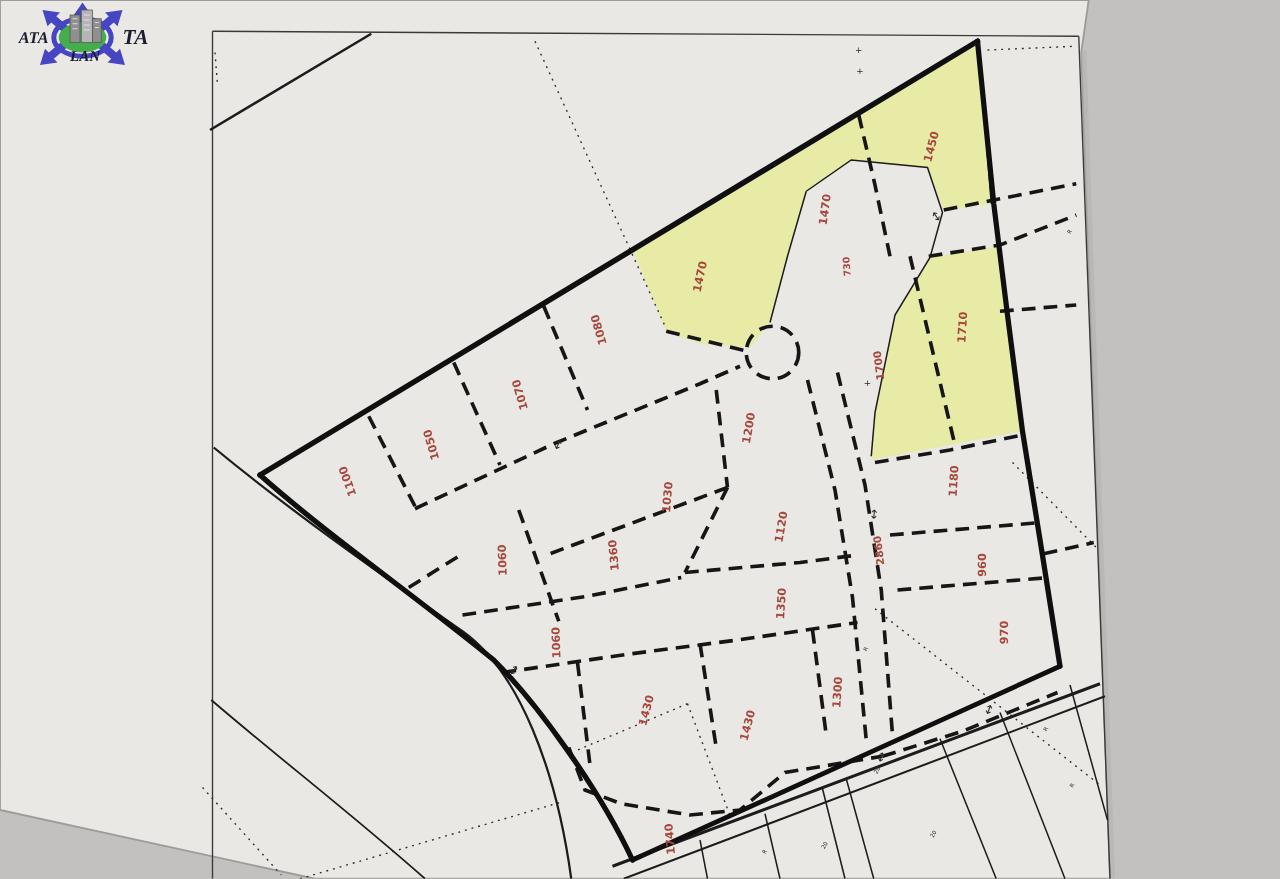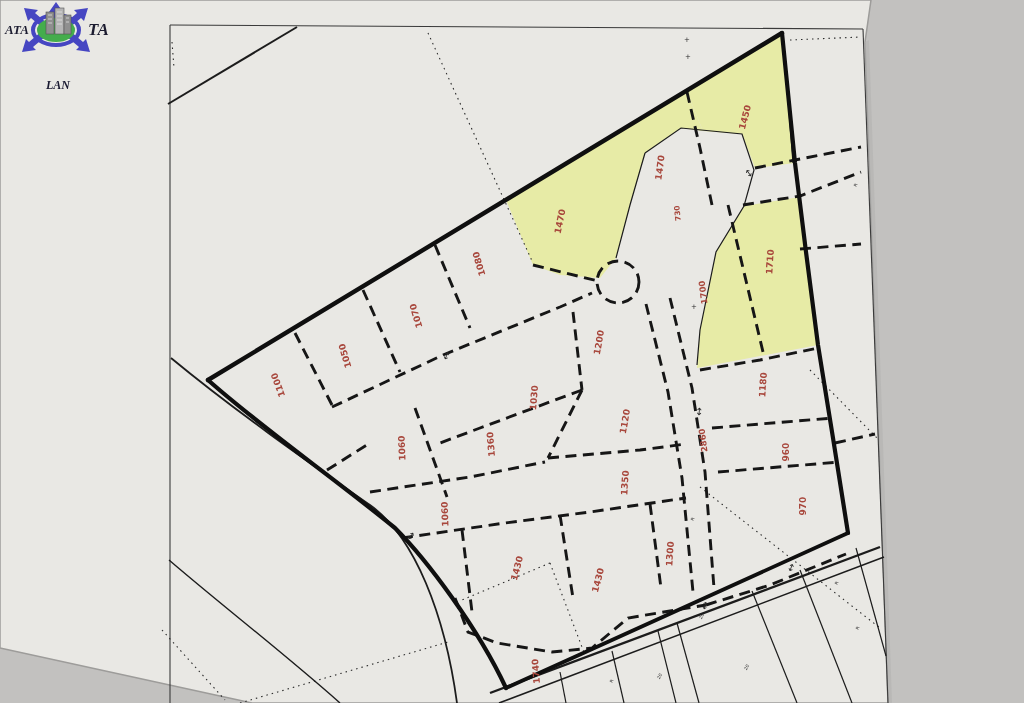--- a/index.html
+++ b/index.html
@@ -5,31 +5,31 @@
   html,body{margin:0;padding:0;}
   body{
     width:1024px;height:703px;position:relative;overflow:hidden;
     background:#c2c1bf;
     font-family:"DejaVu Sans", sans-serif;
   }
   #stage{position:absolute;inset:0;}
   svg{position:absolute;left:0;top:0;}
   
   #logo{
-    position:absolute;left:2px;top:0px;width:108px;height:62px;
+    position:absolute;left:12px;top:0px;width:108px;height:62px;
     z-index:5;
   }
   .logo-word{
     position:absolute;
     font-family:"Liberation Serif", serif;
     font-style:italic;font-weight:bold;color:#1c1c30;
   }
   #logo-text-left{left:3px;top:22px;font-size:13px;}
   #logo-text-right{left:86px;top:20px;font-size:17px;}
-  #logo-text-bottom{left:44px;top:38px;font-size:12px;color:#181830;margin-top:40px;}
+  #logo-text-bottom{left:44px;top:38px;font-size:12px;color:#181830;}
 </style>
 </head>
 <body>
 
 <div id="stage">
 
 <svg width="1024" height="703" viewBox="0 0 1024 703">
 
   <g>
     <polygon points="0,0 871,0 865,42 888,703 252,703 0,648" fill="#e9e8e4" stroke="#9d9c9a" stroke-width="1.5"></polygon>

